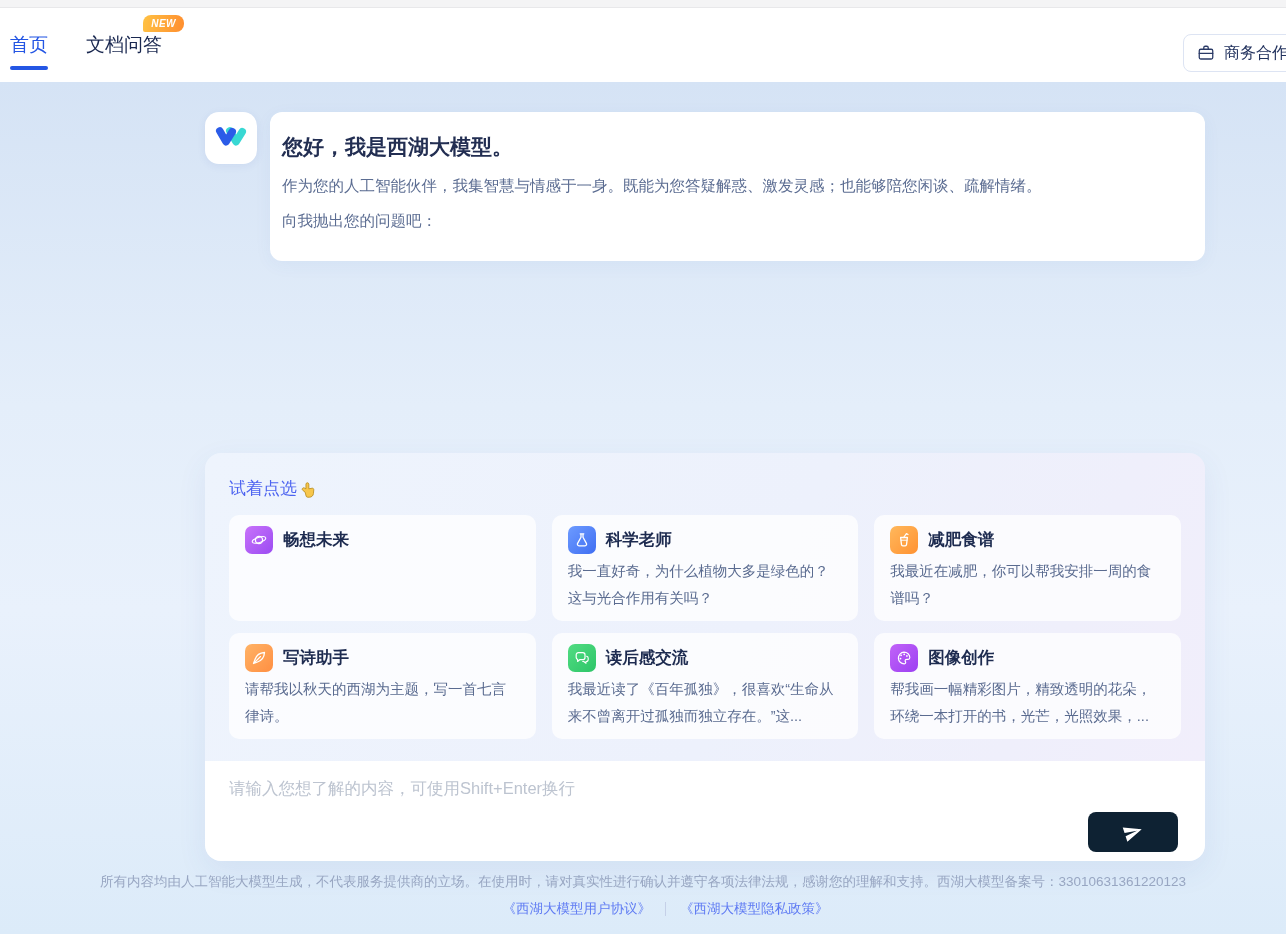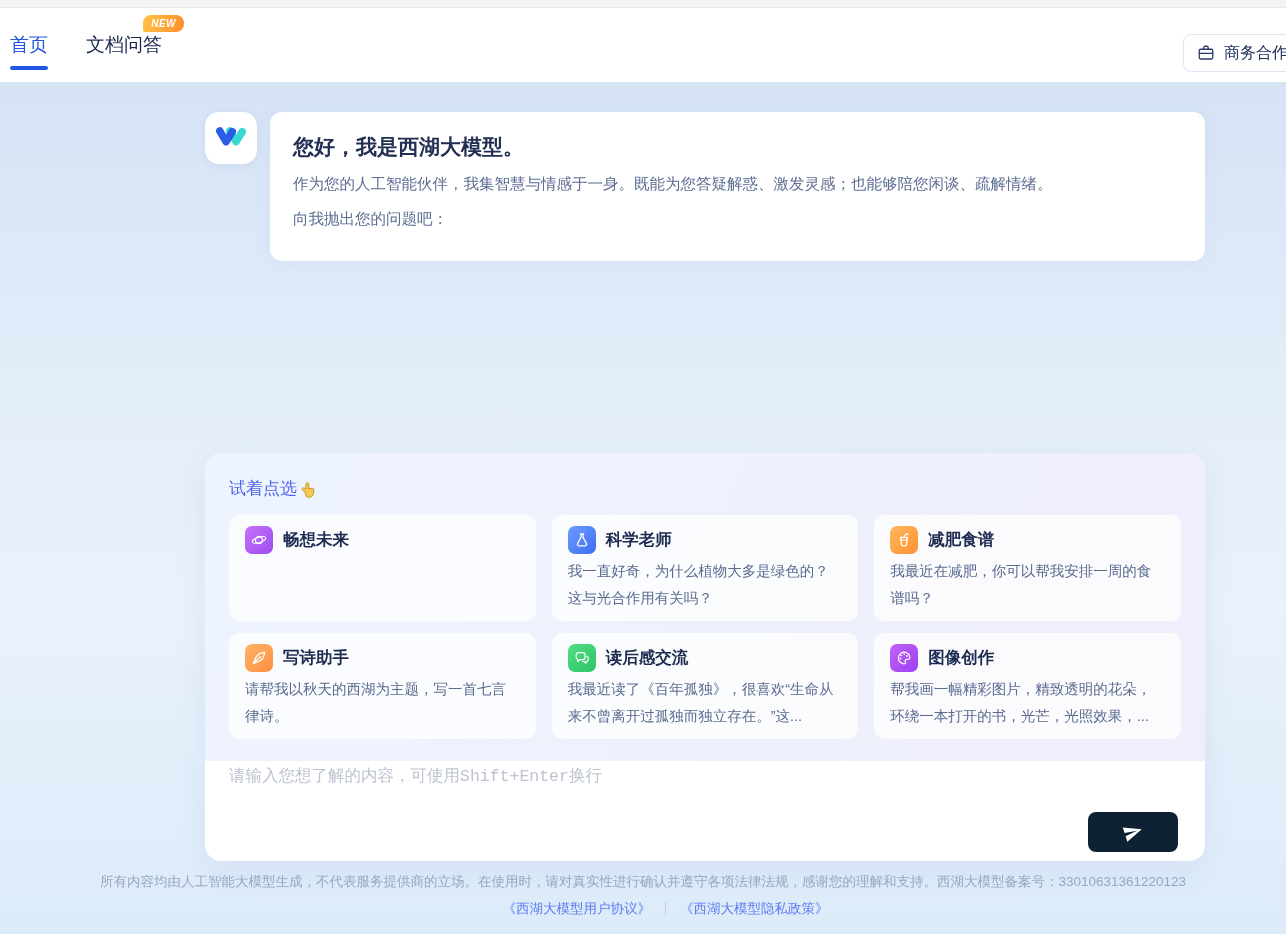--- a/index.html
+++ b/index.html
@@ -18,21 +18,21 @@
   .badge { position:absolute; top:-17px; right:-22px; background:linear-gradient(100deg,#ffc243,#ff8d2e); color:#fff; font-size:10px; font-weight:bold; letter-spacing:.5px; padding:3px 8px; border-radius:8px 8px 8px 2px;font-style:italic; }
   .biz-btn { position:absolute; left:1183px; top:26px; height:38px; display:flex; align-items:center; gap:9px; padding:0 16px 0 13px; background:#fff; border:1px solid #dde4f3; border-radius:8px; font-size:16px; color:#22325e; white-space:nowrap; cursor:pointer; }
 
   
   .bg-area { height:852px; background:linear-gradient(180deg,#d5e3f5 0%,#e4eefa 38%,#e9f1fc 62%,#dcebf9 100%); padding-top:30px; }
   .main-col { margin-left:205px; width:1000px; }
 
   
   .welcome-row { display:flex; gap:13px; align-items:flex-start; }
   .logo-box { width:52px; height:52px; background:#fff; border-radius:14px; display:flex; align-items:center; justify-content:center; box-shadow:0 2px 8px rgba(50,80,160,.08); flex:none; }
-  .welcome-card { flex:1; background:#fff; border-radius:12px; padding:21px 23px 23px; box-shadow:0 4px 18px rgba(50,90,180,.05);font-family:Liberation Mono, monospace; }
+  .welcome-card { flex:1; background:#fff; border-radius:12px; padding:21px 12px 23px; box-shadow:0 4px 18px rgba(50,90,180,.05); }
   .welcome-title { font-size:21px; font-weight:bold; color:#222e52; }
   .welcome-p { font-size:15.5px; color:#5c6d92; line-height:35px; margin-top:7px; }
   .welcome-p + .welcome-p { margin-top:0; }
 
   
   .panel { margin-top:192px; border-radius:16px; overflow:hidden; box-shadow:0 10px 30px rgba(60,90,160,.08); }
   .panel-top { background:linear-gradient(115deg,#eef4fd 0%,#edf1fc 55%,#efeffb 82%,#f1eefb 100%); padding:24px 24px 22px; }
   .panel-heading { display:flex; align-items:center; gap:3px; font-size:17px; color:#4c63f0; }
   .grid { margin-top:15px; display:grid; grid-template-columns:repeat(3,1fr); gap:12px 16px; }
   .card { background:rgba(255,255,255,.74); border-radius:10px; padding:11px 16px 9px; cursor:pointer; }
@@ -41,21 +41,21 @@
   .g-purple  { background:linear-gradient(135deg,#c873fa,#9b4bf2); }
   .g-blue    { background:linear-gradient(135deg,#6d9bff,#3f6ef2); }
   .g-orange  { background:linear-gradient(135deg,#ffb366,#ff8f42); }
   .g-orange2 { background:linear-gradient(135deg,#ffb85c,#ff9232); }
   .g-green   { background:linear-gradient(135deg,#52dc82,#2cc568); }
   .g-purple2 { background:linear-gradient(135deg,#c163f8,#9c3ff2); }
   .ctitle { font-size:16.5px; font-weight:600; color:#1d2b50; }
   .cdesc { margin-top:4px; font-size:14.5px; color:#5a6b90; line-height:27px; display:-webkit-box; -webkit-line-clamp:2; -webkit-box-orient:vertical; overflow:hidden; }
 
   .composer { position:relative; background:#fff; height:100px; }
-  .composer textarea { width:100%; height:56px; border:0; outline:none; resize:none; background:transparent; padding:4px 24px 0; font-size:16.5px; color:#33415e; font-family:Liberation Mono, monospace; }
+  .composer textarea { width:100%; height:56px; border:0; outline:none; resize:none; background:transparent; padding:17px 24px 0; font-size:16.5px; color:#33415e; font-family:Liberation Sans, sans-serif; }
   .composer textarea::placeholder { color:#bdc4d0; }
   .send-btn { position:absolute; right:27px; bottom:9px; width:90px; height:40px; background:#0e2233; border:0; border-radius:8px; display:flex; align-items:center; justify-content:center; cursor:pointer; }
   .send-btn svg { transform:rotate(-18deg); }
 
   footer { margin-top:12px; text-align:center; }
   .disclaimer { font-size:13.5px; color:#98a6c2; white-space:nowrap; }
   .flinks { margin-top:9px; display:flex; justify-content:center; align-items:center; gap:14px; font-size:13.5px;padding-left:45px; }
   .flink { color:#5f7bf3; cursor:pointer; }
   .fsep { width:1px; height:14px; background:#c5d0e8; }
 </style>

